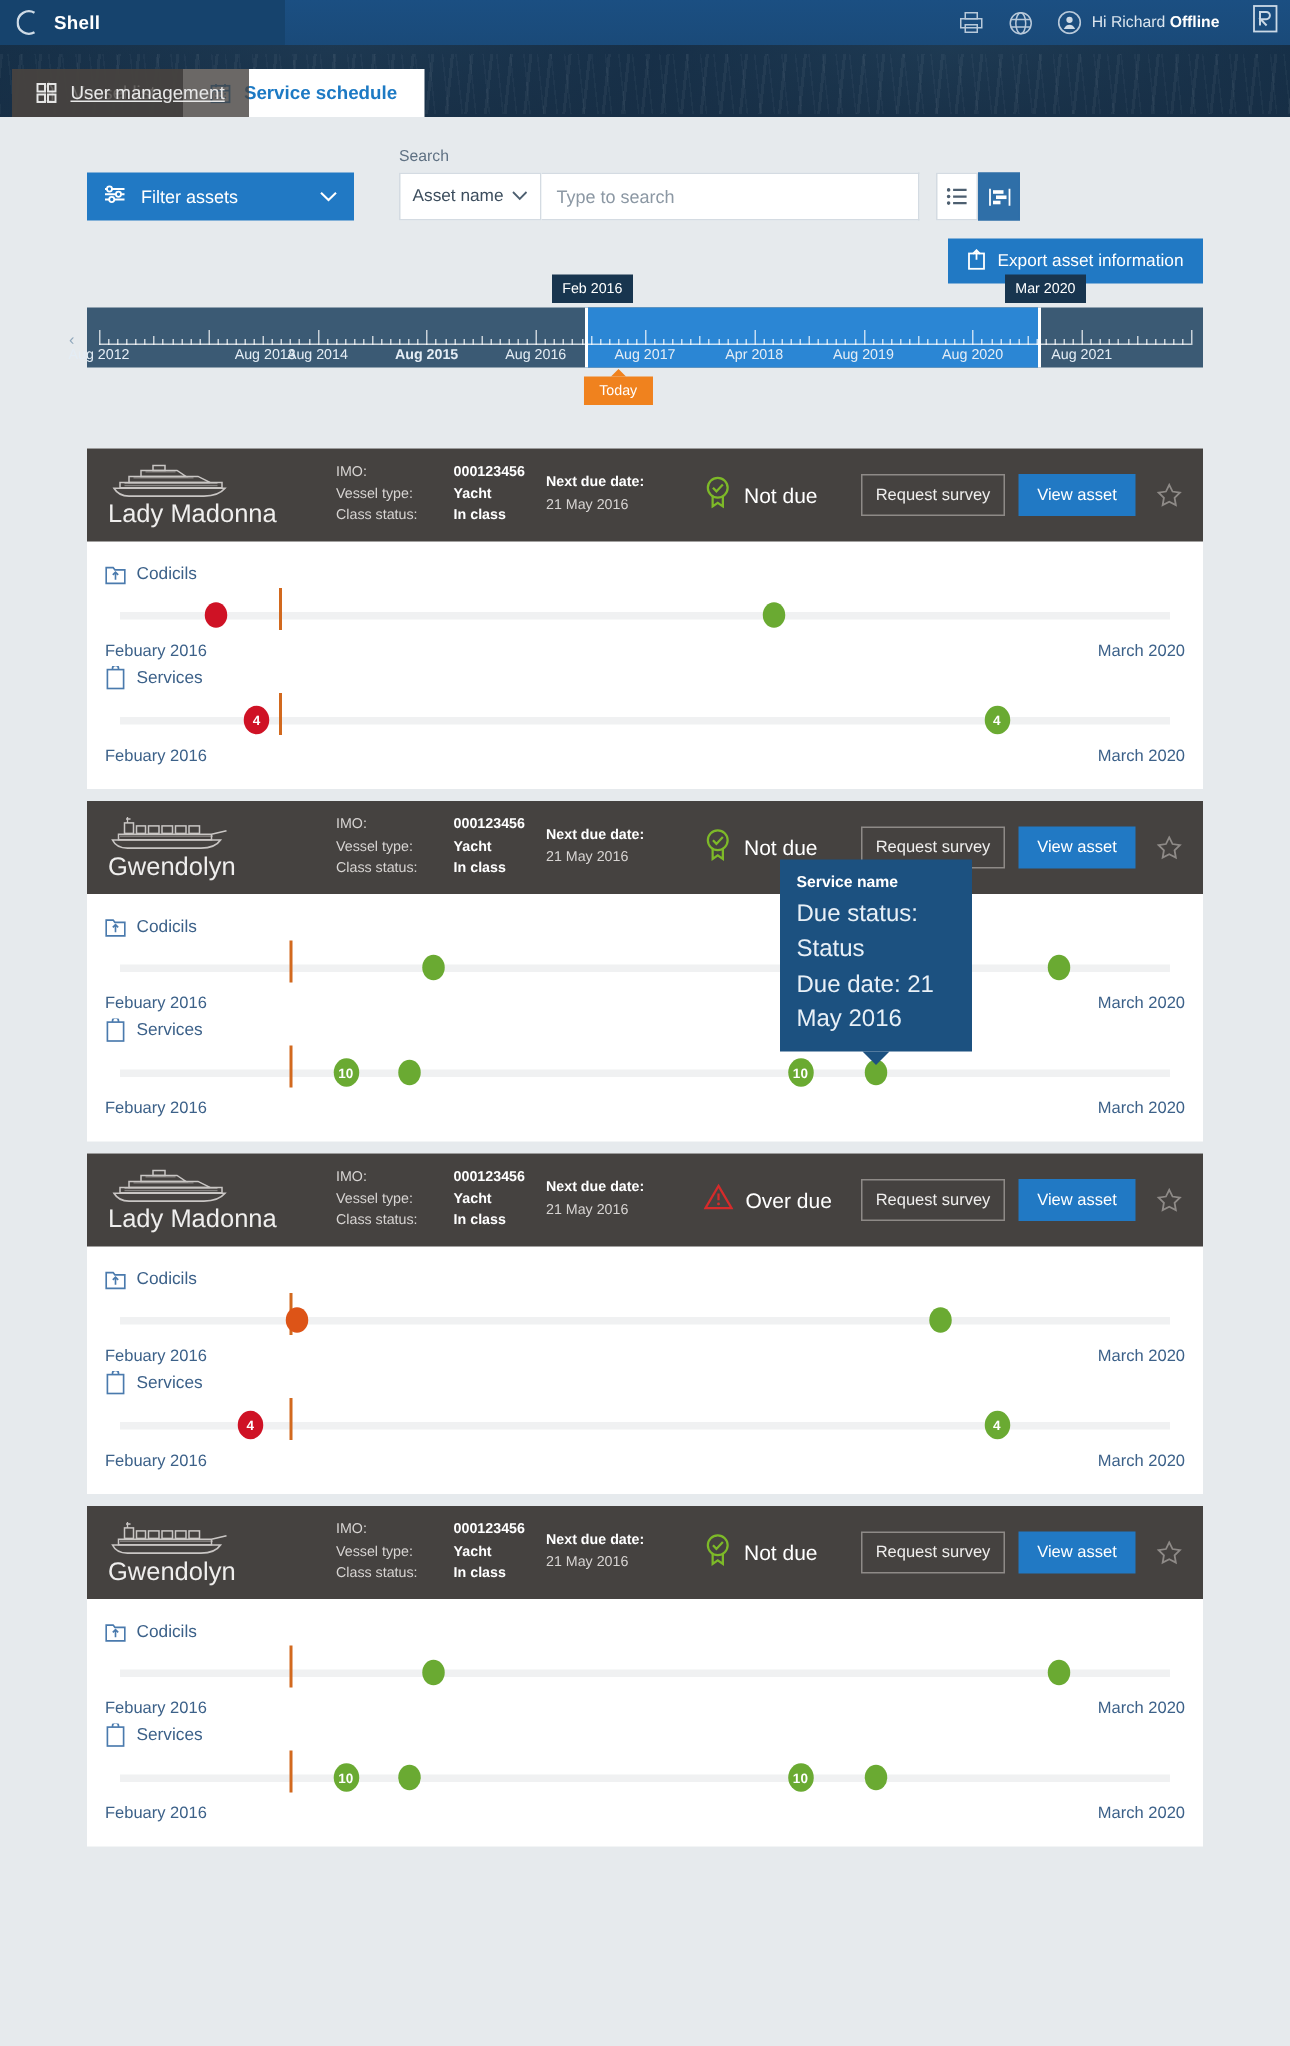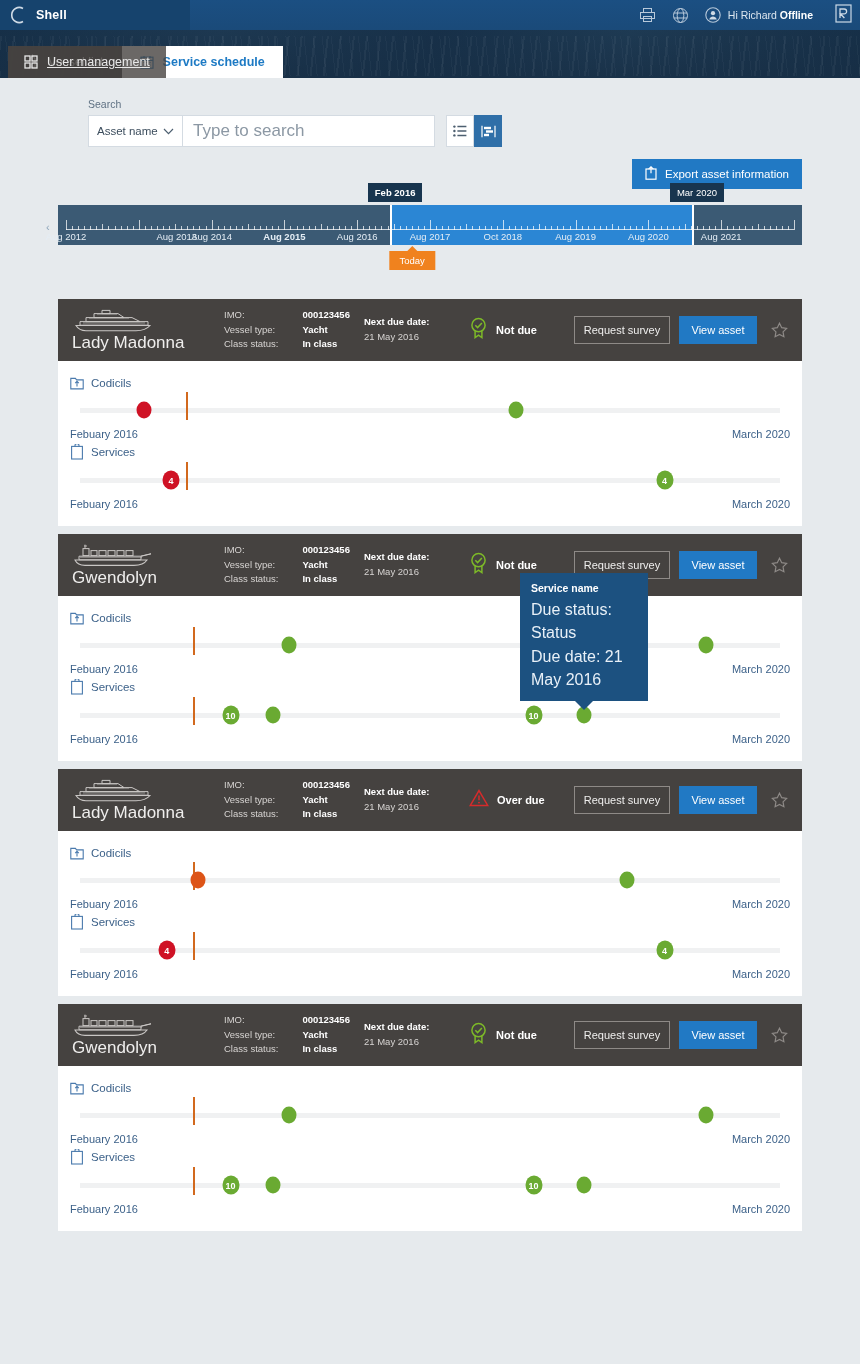--- a/index.html
+++ b/index.html
@@ -82,21 +82,21 @@
   .filter-btn .fname { flex: 1; }
   .search-group { margin-left: 30px; display: flex; }
   .sel-asset {
     width: 95px; height: 32px; background: #fff; border: 1px solid #d4dbe2;
     display: flex; align-items: center; justify-content: space-between;
     padding: 0 8px; font-size: 11.5px; color: #3c4d5d; cursor: pointer;
   }
   .search-input {
     width: 252px; height: 32px; background: #fff;
     border: 1px solid #d4dbe2; border-left: none;
-    padding: 0 10px; font-size: 17px; color: #8c98a4;
+    padding: 0 10px; font-size: 12px; color: #8c98a4;
     display: flex; align-items: center;
   }
   .sortwrap { margin-left: 11px; }
   .sel-sort {
     width: 130px; height: 32px; background: #fff; border: 1px solid #d4dbe2;
     display: flex; align-items: center; justify-content: space-between;
     padding: 0 10px; font-size: 11.5px; color: #3c4d5d; cursor: pointer;
   }
   .viewtoggle { display: flex; margin-left: 11px; }
   .vt {
@@ -158,21 +158,21 @@
   }
   .vessel-id { width: 152px; display: flex; flex-direction: column; }
   .vessel-icon { height: 24px; color: #c9c6c4; display:flex; align-items:flex-end;}
   .vessel-name { color: #efeeed; font-size: 17px; margin-top: 2px; line-height: 1.05; }
   .specs { width: 140px; display: flex; gap: 24px; font-size: 9.5px; color: #d7d4d2; }
   .specs .k { line-height: 1.55; }
   .specs .v { line-height: 1.55; font-weight: bold; color: #ffffff; }
   .nextdue { width: 105px; font-size: 9.5px; color: #d7d4d2; line-height:1.55;}
   .nextdue .t { font-weight: bold; color: #ffffff; }
   .statuscell { width: 105px; display: flex; align-items: center; gap: 8px; }
-  .statuscell .stext { font-size: 11px; font-weight: bold; color: #ffffff; }
+  .statuscell .stext { font-size: 14px; font-weight: normal; color: #ffffff; }
   .btn-outline {
     width: 96px; height: 28px; border: 1px solid #8e8a87; background: transparent;
     color: #efeeed; font-size: 11px; cursor: pointer;
   }
   .btn-primary {
     width: 78px; height: 28px; border: none; background: #2179c4;
     color: #fff; font-size: 11px; cursor: pointer; margin-left: 9px;
   }
   .star { margin-left: 14px; color: #8e8a87; cursor: pointer; display:flex; }
 
@@ -299,20 +299,38 @@
             <rect x="8" y="8" width="5" height="5" fill="none" stroke="#e8e8e8" stroke-width="1.3"></rect>
           </svg>
       </span>
       <span>User management</span>
     </div>
   </div>
 </div>
 
 <div class="controls">
   <div class="ctl-row">
+    <div>
+      <div class="filter-btn">
+        <span>
+          <svg width="15" height="13" viewBox="0 0 15 13">
+              <path d="M1 3h13M1 6.5h13M1 10h13" stroke="#fff" stroke-width="1.4"></path>
+              <circle cx="4" cy="3" r="1.7" fill="#2179c4" stroke="#fff" stroke-width="1.2"></circle>
+              <circle cx="10" cy="6.5" r="1.7" fill="#2179c4" stroke="#fff" stroke-width="1.2"></circle>
+              <circle cx="5.5" cy="10" r="1.7" fill="#2179c4" stroke="#fff" stroke-width="1.2"></circle>
+            </svg>
+        </span>
+        <span class="fname">Filter assets</span>
+        <span>
+          <svg width="12" height="8" viewBox="0 0 12 8">
+              <path d="M1 1.5 6 6.3l5-4.8" fill="none" stroke="#fff" stroke-width="1.4"></path>
+            </svg>
+        </span>
+      </div>
+    </div>
 
     <div class="search-group">
       <div>
         <span class="lbl">Search</span>
         <div style="display:flex">
           <div class="sel-asset">
             <span>Asset name</span>
             <span>
               <svg width="11" height="7" viewBox="0 0 11 7">
                   <path d="M1 1 5.5 5.6 10 1" fill="none" stroke="#4d5f70" stroke-width="1.2"></path>
@@ -355,21 +373,21 @@
             <path d="M6 .8v6.4M3.6 3.2 6 .8l2.4 2.4" fill="none" stroke="#fff" stroke-width="1.2"></path>
           </svg>
       </span>
       <span>Export asset information</span>
     </div>
   </div>
 </div>
 
 <div class="timeline-zone">
   <div class="tl-sidearrow" style="left:-12px">‹</div>
-  <div class="tl-flag" id="flag-start" style="left: calc(44.6% - 22px); font-weight: bold;">Feb 2016</div>
+  <div class="tl-flag" id="flag-start" style="left: calc(44.6% - 22px);">Feb 2016</div>
   <div class="tl-flag" id="flag-end" style="left: calc(85.2% - 22px);">Mar 2020</div>
   <div class="tl-bar">
     <div class="tl-selection" id="tl-sel" style="left: 44.6%; width: 40.6%;"></div>
     <div class="tl-edge" id="tl-edge-a" style="left: 44.6%;"></div>
     <div class="tl-edge" id="tl-edge-b" style="left: 85.2%;"></div>
     <div class="tl-base"></div>
     <div class="tl-ticks" id="tl-ticks">
         <div class="tk" style="height: 10px; left: 0%;"></div>
         <div class="tk" style="height: 4px; left: 0.833333%;"></div>
         <div class="tk" style="height: 4px; left: 1.66667%;"></div>
@@ -492,21 +510,21 @@
         <div class="tk" style="height: 4px; left: 99.1667%;"></div>
         <div class="tk" style="height: 10px; left: 100%;"></div>
       </div>
     <div class="tl-labels" id="tl-labels">
         <span style="left: calc(0% + 8px);">Aug 2012</span>
         <span style="left: calc(10% + 6.4px); margin-left: 38px;">Aug 2013</span>
         <span style="left: calc(20% + 4.8px);">Aug 2014</span>
         <span style="left: calc(30% + 3.2px); font-weight: bold;">Aug 2015</span>
         <span style="left: calc(40% + 1.6px);">Aug 2016</span>
         <span style="left: calc(50% + 0px);">Aug 2017</span>
-        <span style="left: calc(60% - 1.6px);">Oct 2018</span>
+        <span style="left: calc(60% - 1.6px);">Apr 2018</span>
         <span style="left: calc(70% - 3.2px);">Aug 2019</span>
         <span style="left: calc(80% - 4.8px);">Aug 2020</span>
         <span style="left: calc(90% - 6.4px);">Aug 2021</span>
       </div>
   </div>
   <div class="today-chip" id="today-chip" style="left: 47.6%;">Today</div>
 </div>
 
 <div class="cards" id="cards">
     <div class="card">

